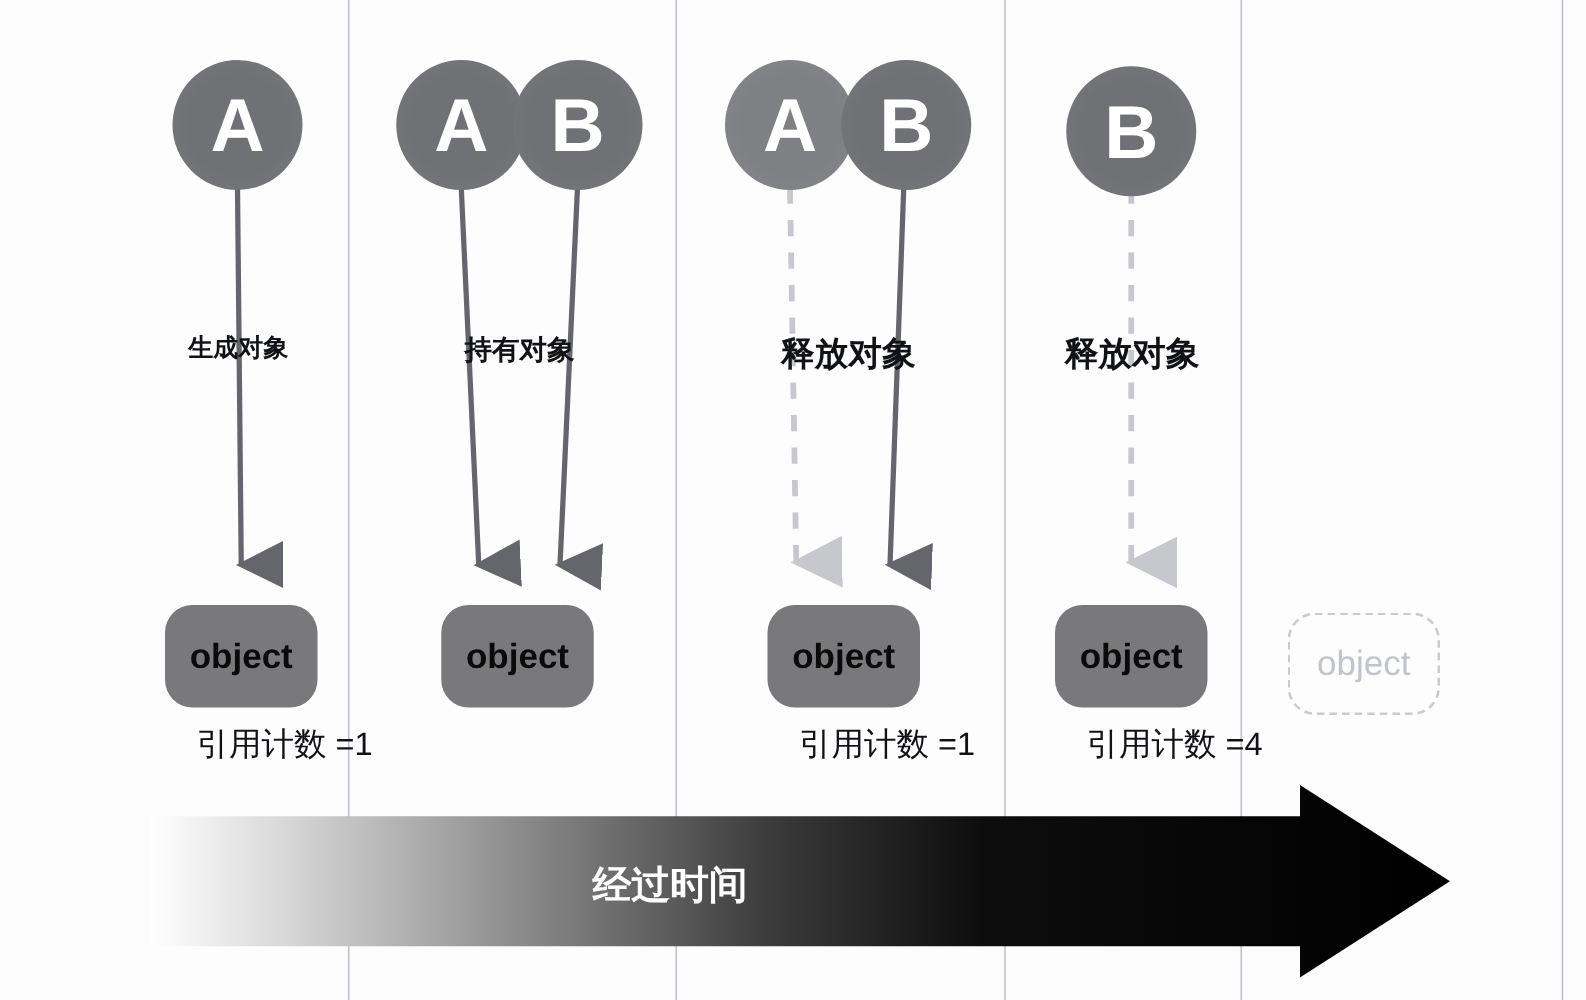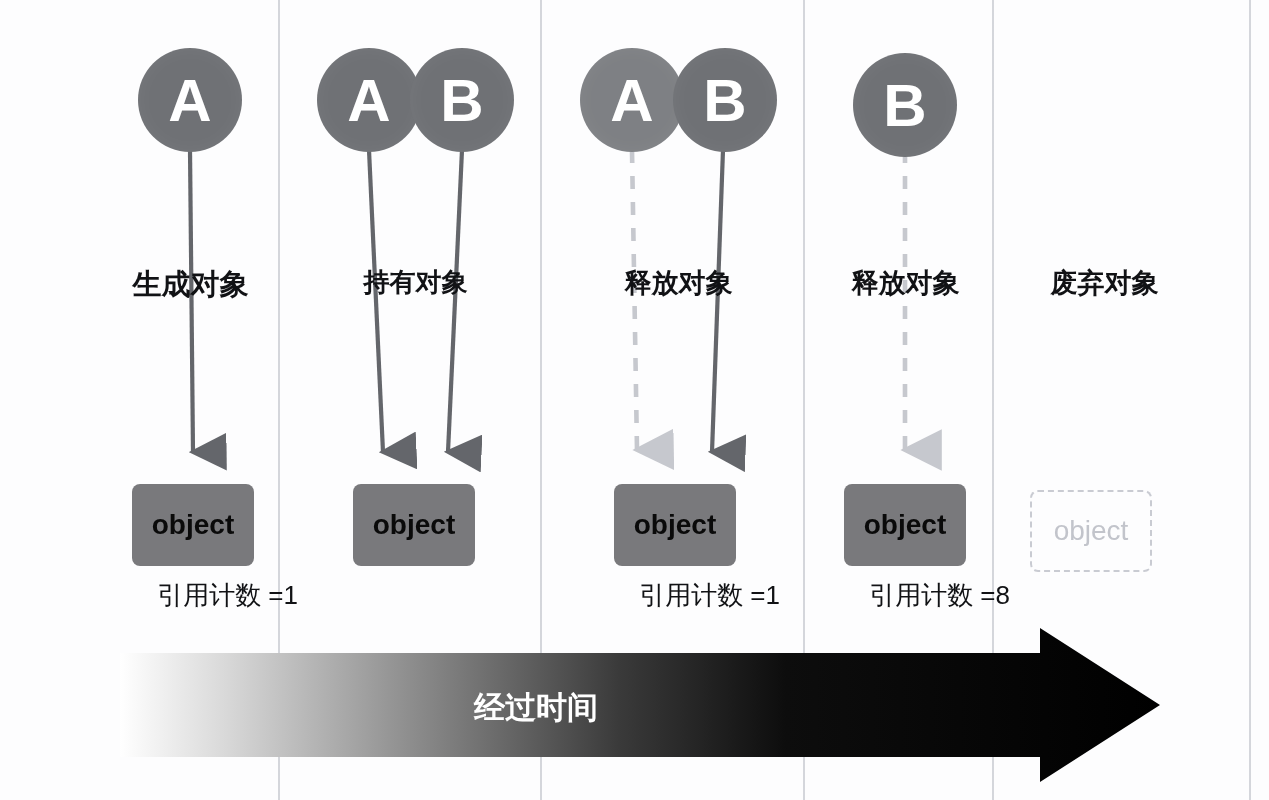--- a/index.html
+++ b/index.html
@@ -40,21 +40,21 @@
     font-weight: 700;
     font-family: "Liberation Sans", "DejaVu Sans", sans-serif;
     letter-spacing: 0px;
     box-shadow: inset 0 0 18px rgba(255,255,255,0.06);
   }
   .node.pale { background: #7e8084; }
 
   
   .objbox {
     position: absolute;
-    border-radius: 8px;
+    border-radius: 22px;
     background: #79797c;
     display: flex;
     align-items: center;
     justify-content: center;
     color: #0a0a0a;
     font-weight: 700;
     font-family: "Liberation Sans", "DejaVu Sans", sans-serif;
   }
   .objbox.ghost {
     background: transparent;
@@ -136,33 +136,33 @@
     <line x1="905" y1="150" x2="905" y2="450" stroke="#c6c8ce" stroke-width="4.6" stroke-dasharray="13 13" marker-end="url(#headDash)"></line>
 
     <g>
       <path d="M120,653 L1040,653 L1040,628 L1160,705 L1040,782 L1040,757 L120,757 Z" fill="url(#timeGrad)"></path>
     </g>
   </svg>
 
   <div class="node" style="left:138px; top:48px; width:104px; height:104px; font-size:60px;">
     <span>A</span>
   </div>
-  <div class="cap" style="left:108px; top:265px; width:165px; font-size:29px;">生成对象</div>
+  <div class="cap" style="left:108px; top:265px; width:165px; font-size:20px;">生成对象</div>
   <div class="objbox" style="left:132px; top:484px; width:122px; height:82px; font-size:28px;">
     <span>object</span>
   </div>
   <div class="count" style="left:88px; top:578px; width:210px; font-size:26px;">引用计数 =1</div>
 
   <div class="node" style="left:317px; top:48px; width:104px; height:104px; font-size:60px;">
     <span>A</span>
   </div>
   <div class="node" style="left:410px; top:48px; width:104px; height:104px; font-size:60px;">
     <span>B</span>
   </div>
-  <div class="cap" style="left:333px; top:265px; width:165px; font-size:26px;">持有对象</div>
+  <div class="cap" style="left:333px; top:265px; width:165px; font-size:22px;">持有对象</div>
   <div class="objbox" style="left:353px; top:484px; width:122px; height:82px; font-size:28px;">
     <span>object</span>
   </div>
 
   <div class="node pale" style="left:580px; top:48px; width:104px; height:104px; font-size:60px;">
     <span>A</span>
   </div>
   <div class="node" style="left:673px; top:48px; width:104px; height:104px; font-size:60px;">
     <span>B</span>
   </div>
@@ -172,22 +172,21 @@
   </div>
   <div class="count" style="left:570px; top:578px; width:210px; font-size:26px;">引用计数 =1</div>
 
   <div class="node" style="left:853px; top:53px; width:104px; height:104px; font-size:60px;">
     <span>B</span>
   </div>
   <div class="cap" style="left:823px; top:265px; width:165px; font-size:27px;">释放对象</div>
   <div class="objbox" style="left:844px; top:484px; width:122px; height:82px; font-size:28px;">
     <span>object</span>
   </div>
-  <div class="count" style="left:800px; top:578px; width:210px; font-size:26px;">引用计数 =8</div>
+  <div class="count" style="left:800px; top:578px; width:210px; font-size:26px;">引用计数 =4</div>
 
-  <div class="cap" style="left:1022px; top:265px; width:165px; font-size:27px;">废弃对象</div>
   <div class="objbox ghost" style="left:1030px; top:490px; width:118px; height:78px; font-size:28px;">
     <span>object</span>
   </div>
 
   <div id="timeLabel" style="left:456px; top:687px; font-size:31px;margin-left:18px;">经过时间</div>
 
 </div>
 
 </body></html>

